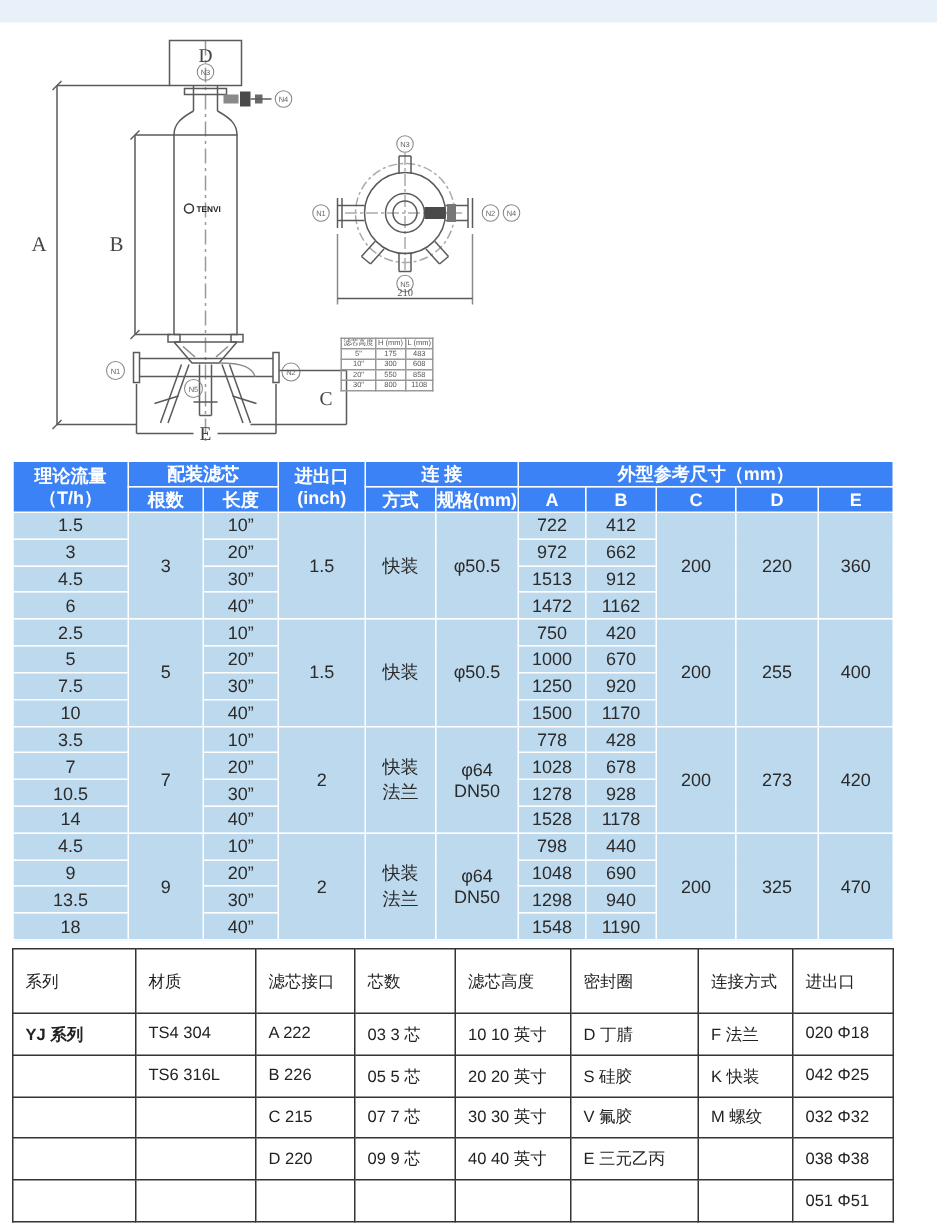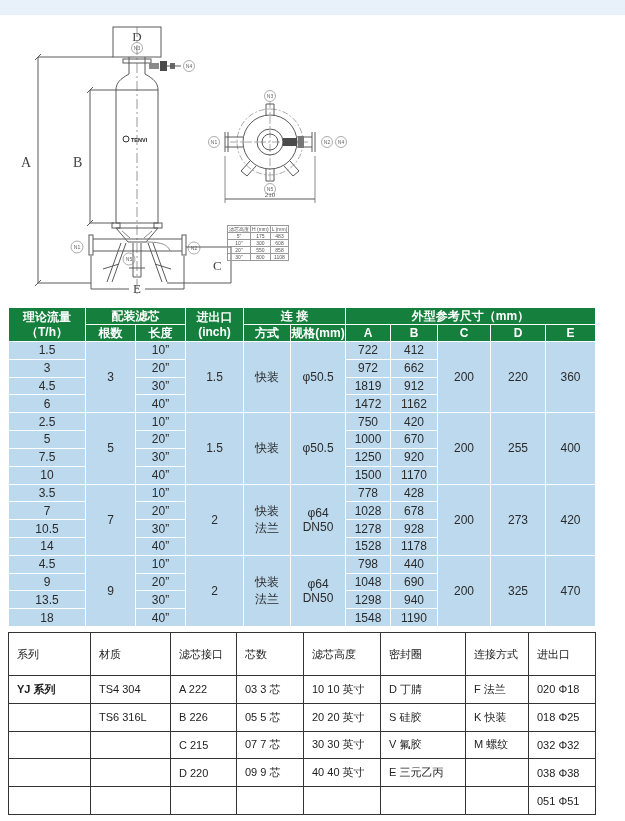--- a/index.html
+++ b/index.html
@@ -14,21 +14,21 @@
 
   
   #minitable{position:absolute;left:227px;top:225px;border-collapse:collapse;
              font-size:5px;line-height:6px;color:#555;}
   #minitable td,#minitable th{border:1px solid #999;padding:0 1px;text-align:center;
              font-weight:normal;height:6px;white-space:nowrap;}
 
   
   #spec{position:absolute;left:8px;top:307px;width:587px;height:320px;
         border-collapse:collapse;table-layout:fixed;text-align:center;}
-  #spec thead td{background:#15803d;color:#fff;font-size:12px;font-weight:bold;
+  #spec thead td{background:#3b82f6;color:#fff;font-size:12px;font-weight:bold;
         border:1px solid #fff;padding:0;line-height:15px;}
   #spec tbody td{background:#bdd9ee;color:#2b2b2b;font-size:12px;border:1px solid #fff;
         padding:0;vertical-align:middle;}
   #spec thead tr{height:17px;}
   #spec tbody tr{height:17.8px;}
 
   
   #codes{position:absolute;left:8px;top:632px;width:587px;height:183px;
          border-collapse:collapse;table-layout:fixed;color:#222;font-size:11px;}
   #codes td,#codes th{border:1px solid #333;padding:0 0 0 8px;text-align:left;
@@ -296,21 +296,21 @@
       </tr>
       <tr>
         <td>3</td>
         <td>20”</td>
         <td>972</td>
         <td>662</td>
       </tr>
       <tr>
         <td>4.5</td>
         <td>30”</td>
-        <td>1819</td>
+        <td>1513</td>
         <td>912</td>
       </tr>
       <tr>
         <td>6</td>
         <td>40”</td>
         <td>1472</td>
         <td>1162</td>
       </tr>
 
       <tr>
@@ -464,21 +464,21 @@
         <td>020  Φ18</td>
       </tr>
       <tr>
         <td></td>
         <td>TS6 316L</td>
         <td>B 226</td>
         <td>05 5 芯</td>
         <td>20 20 英寸</td>
         <td>S  硅胶</td>
         <td>K 快装</td>
-        <td>018  Φ25</td>
+        <td>042  Φ25</td>
       </tr>
       <tr>
         <td></td>
         <td></td>
         <td>C 215</td>
         <td>07 7 芯</td>
         <td>30 30 英寸</td>
         <td>V 氟胶</td>
         <td>M 螺纹</td>
         <td>032  Φ32</td>

